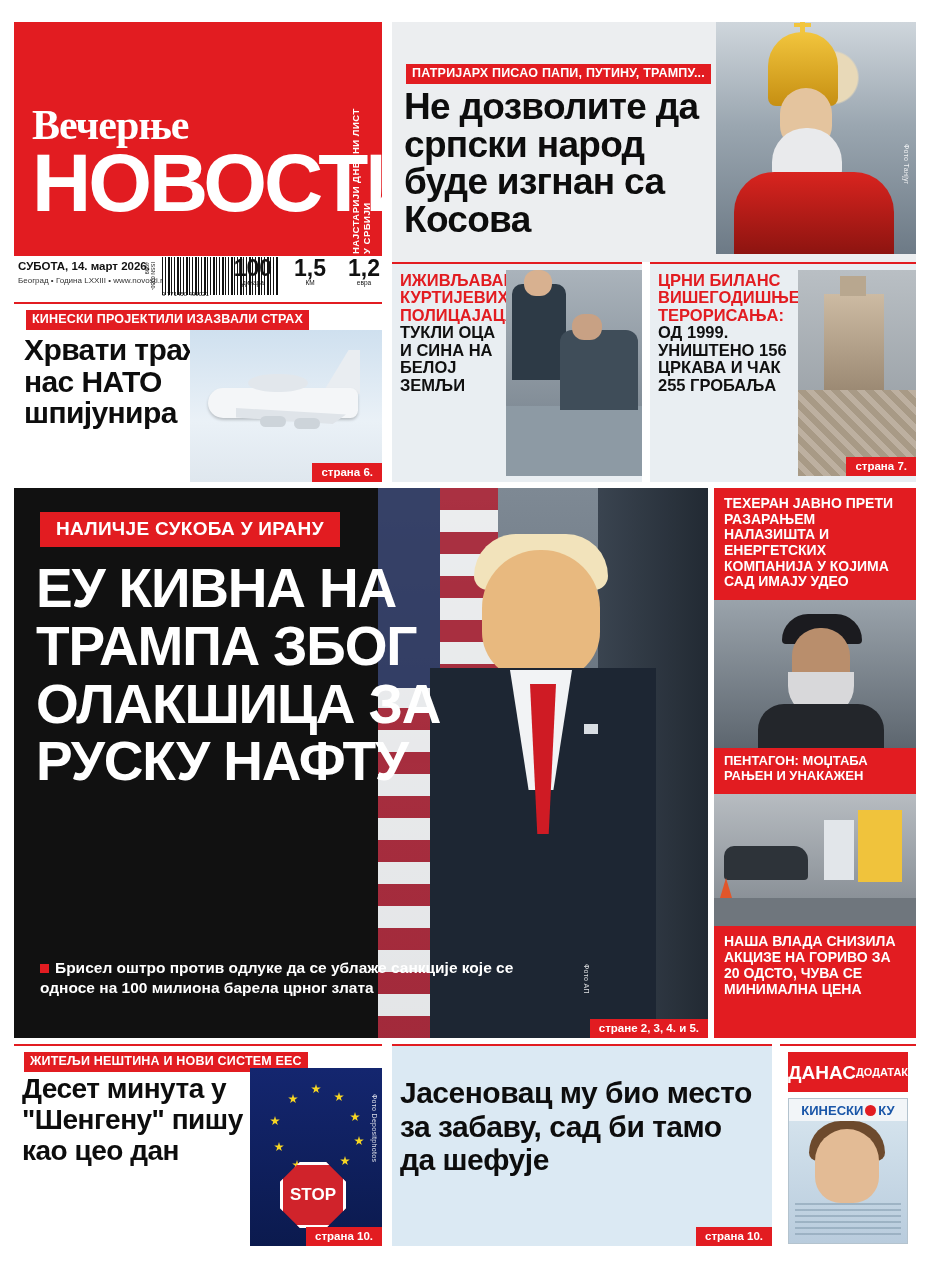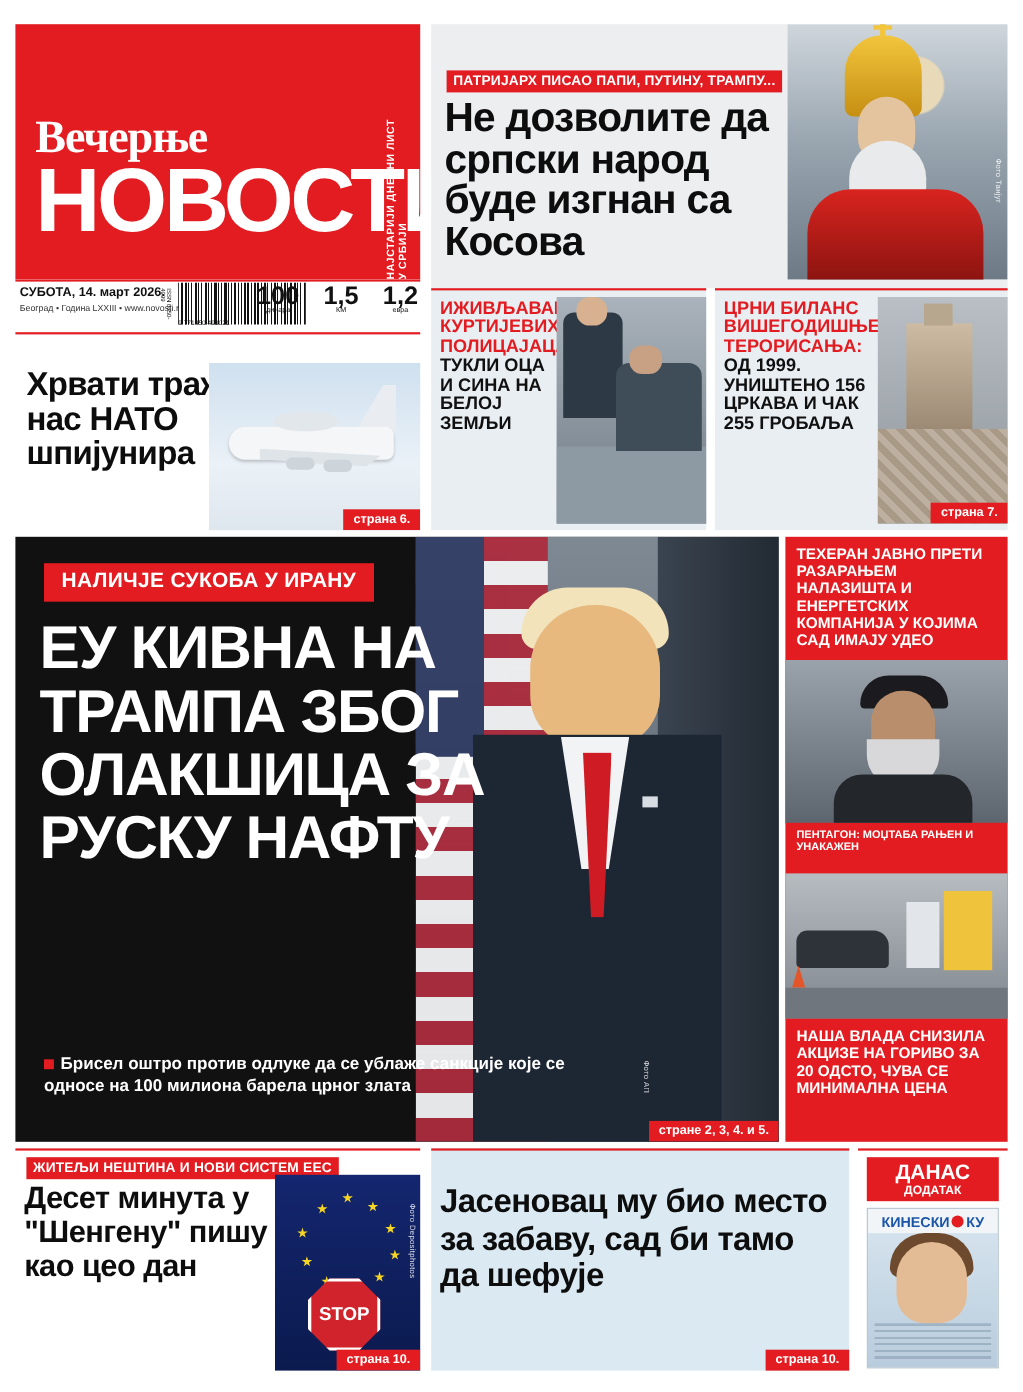--- a/index.html
+++ b/index.html
@@ -261,21 +261,21 @@
   .rcol-photo1 {
     position: absolute; left: 0; top: 112px; width: 202px; height: 148px;
     background: linear-gradient(#9aa3ab,#5d666f); overflow: hidden;
   }
   .ir-head { position:absolute; left:78px; top:28px; width:58px;height:68px;background:#b98e6c;border-radius:28px 28px 24px 24px;}
   .ir-turb { position:absolute; left:68px; top:14px; width:80px;height:30px;background:#1b1b1f;border-radius:40px 40px 6px 6px;}
   .ir-beard{ position:absolute; left:74px; top:72px; width:66px;height:44px;background:#d8d8da;border-radius:0 0 30px 30px;}
   .ir-robe { position:absolute; left:44px; top:104px; width:126px;height:48px;background:#23262b;border-radius:26px 26px 0 0;}
   .rcol-t2 {
     position: absolute; left: 10px; top: 266px; width: 184px;
-    color: #fff; font-weight: bold; font-size: 10px; line-height: 1.12;
+    color: #fff; font-weight: bold; font-size: 13px; line-height: 1.12;
   }
   .rcol-photo2 {
     position: absolute; left: 0; top: 306px; width: 202px; height: 132px;
     background: linear-gradient(#b7bcc1,#7f868d); overflow: hidden;
   }
   .pump { position:absolute; right:14px; top:16px; width:44px;height:72px;background:#f0c33c;}
   .pump2{ position:absolute; right:62px; top:26px; width:30px;height:60px;background:#e2e6ea;}
   .car  { position:absolute; left:10px; top:52px; width:84px;height:34px;background:#2d3339;border-radius:10px 14px 4px 4px;}
   .cone { position:absolute; left:6px; top:84px; width:12px;height:20px;background:#e2562a;clip-path:polygon(50% 0,100% 100%,0 100%);}
   .ground{position:absolute; left:0; bottom:0; width:100%;height:28px;background:#6f767d;}
@@ -325,21 +325,21 @@
     font-size: 30px; font-weight: bold; line-height: 1.12; color: #0d0d0d;
     letter-spacing: -.5px;
   }
 
   .b3 {
     position: absolute; left: 766px; top: 1022px; width: 136px; height: 202px;
     background: #fff; border-top: 2px solid #e21c21;
   }
   .b3-danas {
     position: absolute; left: 8px; top: 6px; width: 120px; height: 40px;
-    background: #e21c21; color: #fff; display: flex; flex-direction: column;
+    background: #e21c21; color: #fff; display: flex; flex-direction: row;
     align-items: center; justify-content: center;
   }
   .b3-danas .l1 { font-size: 19px; font-weight: bold; line-height: 1; }
   .b3-danas .l2 { font-size: 11px; font-weight: bold; }
   .b3-cover {
     position: absolute; left: 8px; top: 52px; width: 120px; height: 146px;
     background: linear-gradient(#d8e6ef,#b9ccdd);
     border: 1px solid #b4c3ce; overflow: hidden;
   }
   .b3-ct {
@@ -404,20 +404,21 @@
       <div class="patri-face"></div>
       <div class="patri-beard"></div>
       <div class="patri-robe"></div>
       <div class="photocred patri-cred">Фото Танјуг</div>
     </div>
     <div class="kicker patri-kicker">ПАТРИЈАРХ ПИСАО ПАПИ, ПУТИНУ, ТРАМПУ...</div>
     <div class="patri-head">Не дозволите да српски народ буде изгнан са Косова</div>
   </div>
 
   <div class="hr">
+    <div class="kicker hr-kicker">КИНЕСКИ ПРОЈЕКТИЛИ ИЗАЗВАЛИ СТРАХ</div>
     <div class="hr-head">Хрвати траже да нас НАТО шпијунира</div>
     <div class="hr-photo">
       <div class="plane-tail"></div>
       <div class="plane-body"></div>
       <div class="plane-dome"></div>
       <div class="plane-wing"></div>
       <div class="plane-eng"></div>
       <div class="plane-eng2"></div>
       <div class="pagetag">страна 6.</div>
     </div>

